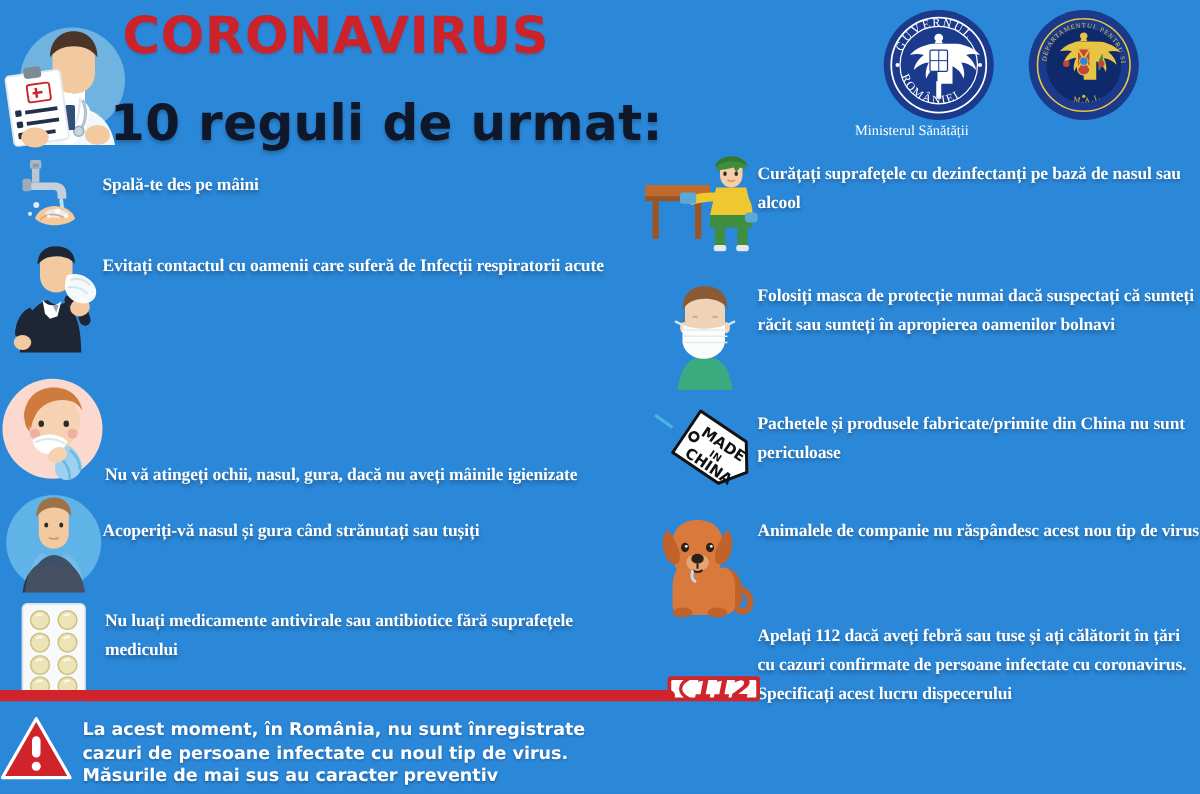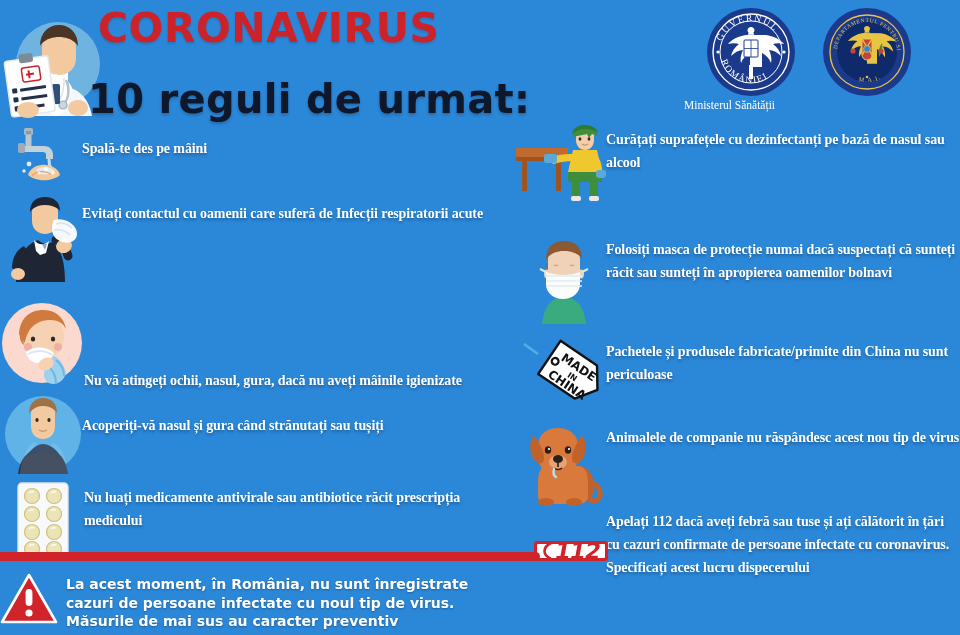--- a/index.html
+++ b/index.html
@@ -362,21 +362,21 @@
               <path d="M43 13a4.5 4.5 0 0 1 5-1"></path>
             <path d="M21 31a4.5 4.5 0 0 1 5-1"></path>
               <path d="M43 31a4.5 4.5 0 0 1 5-1"></path>
             <path d="M21 49a4.5 4.5 0 0 1 5-1"></path>
               <path d="M43 49a4.5 4.5 0 0 1 5-1"></path>
             <path d="M21 66a4.5 4.5 0 0 1 5-1"></path>
               <path d="M43 66a4.5 4.5 0 0 1 5-1"></path>
           </g>
         </svg>
       </div>
-      <div class="rule-text" style="padding-top:6px; padding-left:2px;">Nu luați medicamente antivirale sau antibiotice răcit prescripția medicului</div>
+      <div class="rule-text" style="padding-top:6px; padding-left:2px;">Nu luați medicamente antivirale sau antibiotice fără suprafețele medicului</div>
     </div>
   </div>
 
   <div class="column" id="col-right">
 
     <div class="rule" style="height:100px;">
       <div class="rule-icon" style="width:90px;">
         <svg width="90" height="76" viewBox="0 0 90 76">
           <path d="M0 22h52v9H0z" fill="#c06a2e"></path>
           <path d="M0 31h52v4H0z" fill="#9c5423"></path>
@@ -396,21 +396,21 @@
           <g fill="#2c2c2c">
             <ellipse cx="64" cy="13" rx="1.4" ry="1.8"></ellipse>
             <ellipse cx="73" cy="13" rx="1.4" ry="1.8"></ellipse>
           </g>
           <path d="M66 18c2 1.4 4 1.4 6 0" stroke="#c59a70" stroke-width="1.3" fill="none"></path>
         </svg>
       </div>
       <div class="rule-text" style="padding-top:2px;">Curățați suprafețele cu dezinfectanți pe bază de nasul sau alcool</div>
     </div>
 
-    <div class="rule" style="height:100px;margin-top:12px;">
+    <div class="rule" style="height:100px;">
       <div class="rule-icon" style="width:90px;">
         <svg width="90" height="86" viewBox="0 0 90 86">
           <path d="M26 86c2-18 10-27 22-27s20 9 22 27z" fill="#3aab7f"></path>
           <path d="M32 22c0-11 6-17 16-17s16 6 16 17v16c0 10-7 16-16 16s-16-6-16-16z" fill="#f0d2b8"></path>
           <path d="M30 22c0-13 7-19 18-19s18 6 18 18c0 0-4-8-18-8s-18 9-18 9z" fill="#8a5a34"></path>
           <path d="M31 24c-1 7 0 12 2 15-2-7-2-11-2-15z" fill="#8a5a34"></path>
           <ellipse cx="31" cy="36" rx="3" ry="4.5" fill="#f0d2b8"></ellipse>
           <ellipse cx="65" cy="36" rx="3" ry="4.5" fill="#f0d2b8"></ellipse>
           <path d="M30 34c11 4 24 4 34 0v12c0 9-8 15-17 15s-17-6-17-15z" fill="#fbfdfd"></path>
           <path d="M30 38h36M30 43h36M30 48h36" stroke="#e2ecef" stroke-width="1.3"></path>

